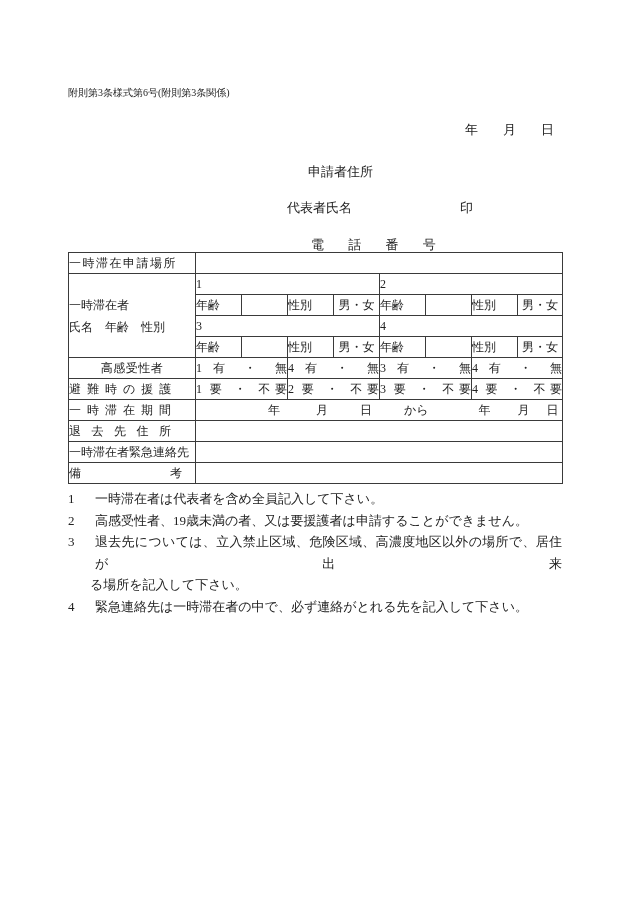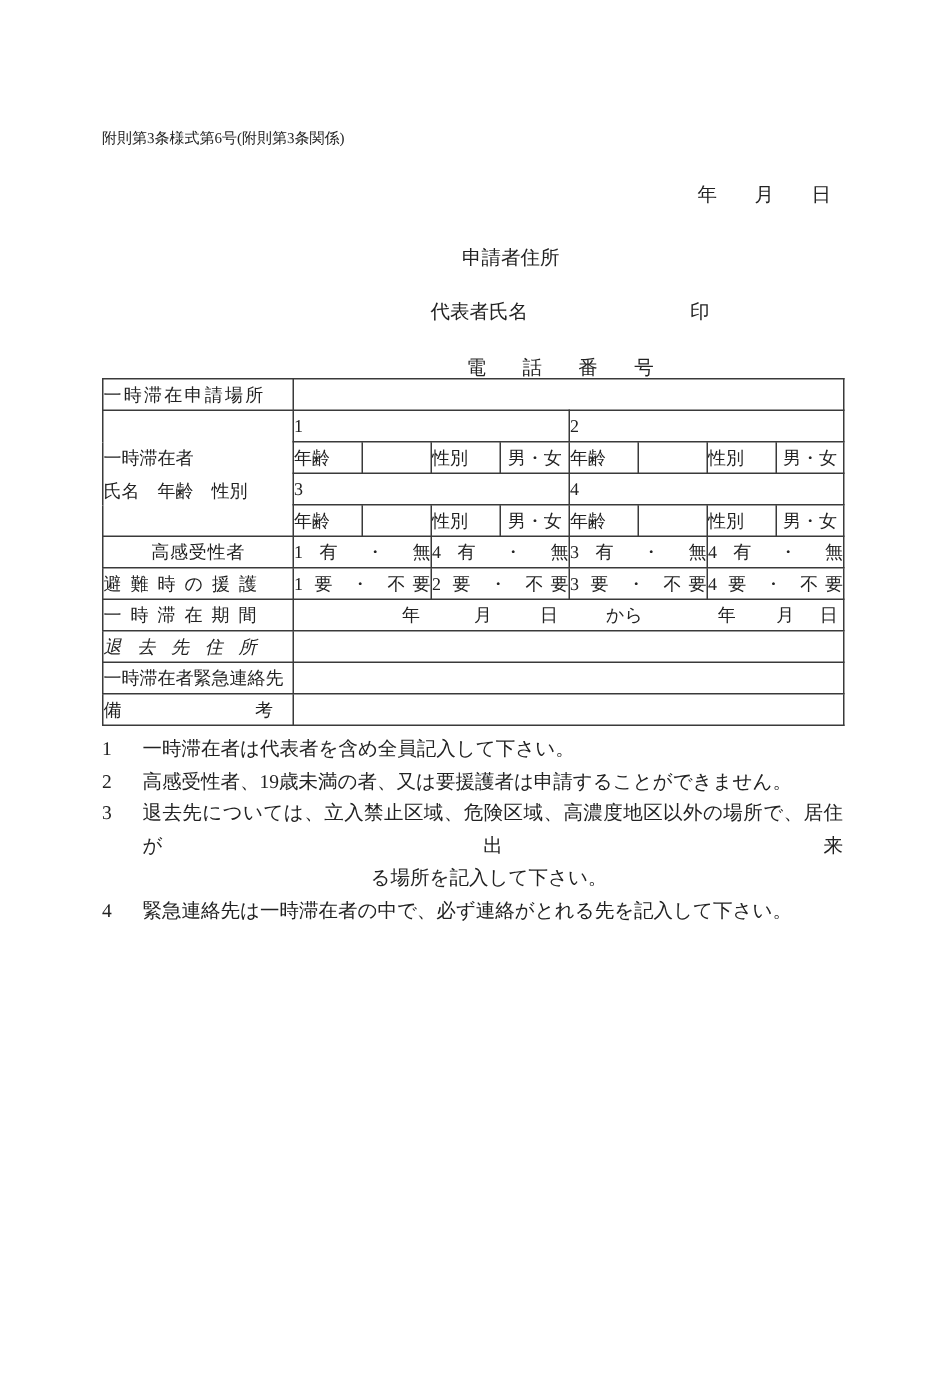--- a/index.html
+++ b/index.html
@@ -37,21 +37,21 @@
     border: 1px solid #3a3a3a;
     height: 20px; line-height: 20px;
     padding: 0; overflow: hidden;
     font-size: 12px;
     vertical-align: middle;
   }
   td.lbl { padding: 0 5px; white-space: nowrap; }
   td.sp-place   { letter-spacing: 1.5px; }
   td.sp-assist  { letter-spacing: 6px; }
   td.sp-period  { letter-spacing: 6px; }
-  td.sp-depart  { letter-spacing: 10.5px; font-style: italic; }
+  td.sp-depart  { letter-spacing: 10.5px; }
   td.sp-remarks { letter-spacing: 89px; }
   td.tight { font-size: 12.4px; padding: 0 2px; letter-spacing: 0; }
   td.center-lbl { text-align: center; letter-spacing: 0.5px; }
   td.stayer { vertical-align: top; padding-top: 1px; }
   td.stayer div { line-height: 22px; }
   td.name { padding: 0 7px; }
   td.sub-lbl { text-align: left; }
   td.sub-val { text-align: center; }
   td.choice {
     font-size: 12.5px; padding: 0 5px;
@@ -61,21 +61,21 @@
   .period-flex { display: flex; }
   .period-flex span { display: inline-block; line-height: 20px; }
 
   .notes { margin-top: 4px; }
   .notes-title { line-height: 16px; margin-top: 1px; }
   .notes-title span { margin-right: 13px; }
   .note-item { line-height: 21.5px; display: flex; }
   .note-num { flex: 0 0 27px; }
   .note-text { flex: 1; }
   .note-text.j-full { text-align: justify; text-align-last: justify; }
-  .note-cont { line-height: 21.5px; margin-left: 22px; text-align: center; }
+  .note-cont { line-height: 21.5px; margin-left: 22px; }
 </style>
 </head>
 <body>
 
 <div class="page">
   <div class="content">
 
     <div class="form-number">附則第3条様式第6号(附則第3条関係)</div>
 
 

